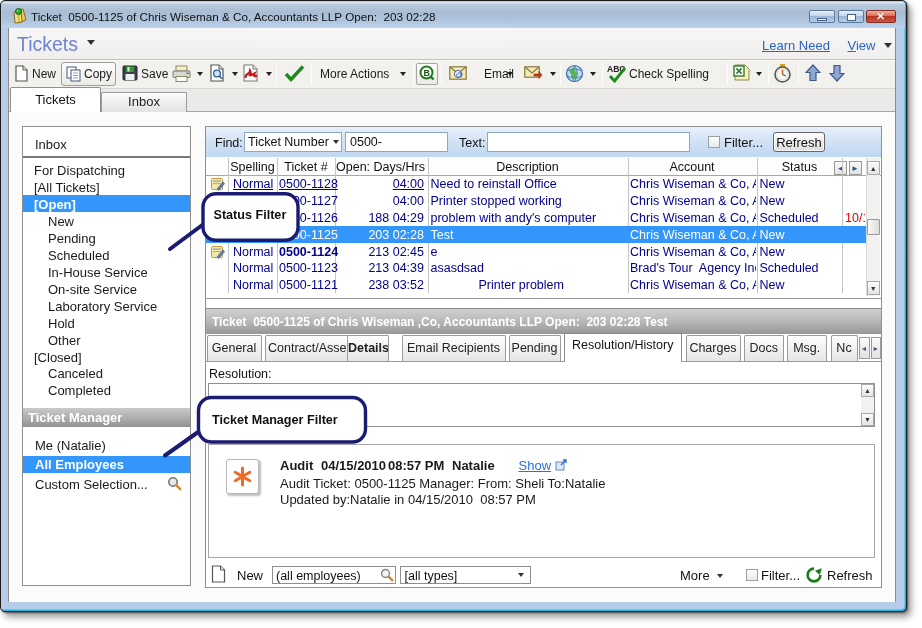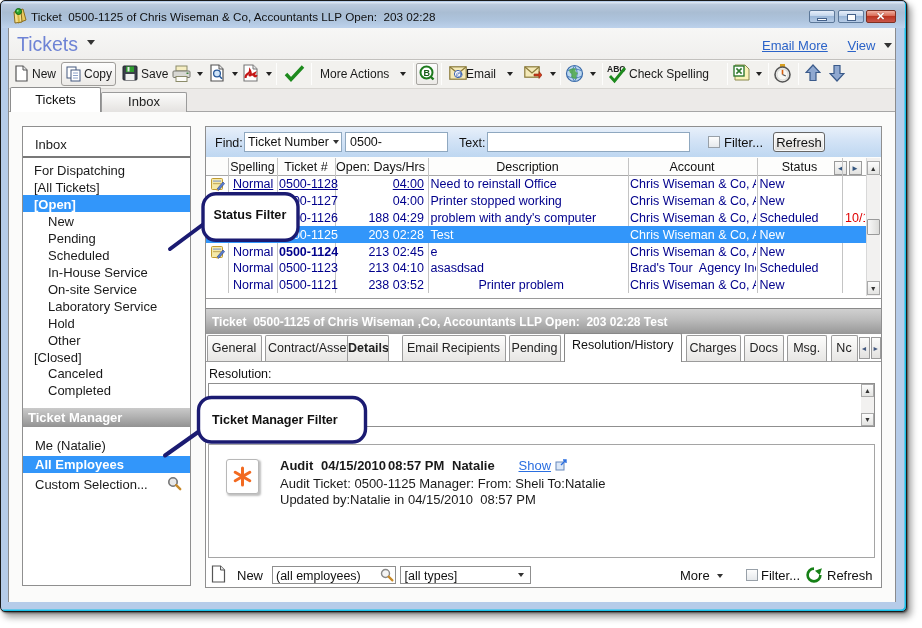--- a/index.html
+++ b/index.html
@@ -31,21 +31,21 @@
 </div>
 <div class="abs" style="left:866px;top:10px;width:30px;height:13px;border:1px solid #7e3022;border-radius:2px;background:linear-gradient(#f0b0a0 0%,#d96b55 45%,#bc3520 50%,#ca564a 100%);">
   <div class="abs" style="left:9px;top:-1px;width:12px;height:13px;color:#fff;font-size:11px;font-weight:bold;text-shadow:0 0 1px #701800;">✕</div>
 </div>
 
 <div class="abs" style="left:7.5px;top:27.5px;width:888px;height:574.5px;background:#fbfbfa;border-left:1px solid #8b8b8d;border-right:1px solid #8b8b8d;border-bottom:1px solid #8b8b8d;"></div>
 
 <div class="abs" style="left:8.5px;top:27.5px;width:886px;height:32px;background:linear-gradient(#f7f7f6,#f0efed);border-bottom:1px solid #c2c0bd;"></div>
 <div class="abs" style="left:17px;top:33px;font-size:19.5px;color:#6e83d5;">Tickets</div>
 <div class="abs" style="left:87px;top:40px;width:0;height:0;border-left:4px solid transparent;border-right:4px solid transparent;border-top:5px solid #333;"></div>
-<div class="abs" style="left:762px;top:37.5px;font-size:13px;color:#2b63c8;text-decoration:underline;">Email More</div>
+<div class="abs" style="left:762px;top:37.5px;font-size:13px;color:#2b63c8;text-decoration:underline;">Learn Need</div>
 <div class="abs" style="left:847.5px;top:37.5px;font-size:13px;color:#2b63c8;"><span style="text-decoration:underline;">V</span>iew</div>
 <div class="abs" style="left:884px;top:43px;width:0;height:0;border-left:4px solid transparent;border-right:4px solid transparent;border-top:5px solid #333;"></div>
 
 <div class="abs" style="left:8.5px;top:60.5px;width:886px;height:28.5px;background:#f2f1ee;border-bottom:1px solid #d8d6d2;" id="toolbar"></div>
 <style>
 .tlbl{position:absolute;top:66.5px;font-size:12px;color:#1a1a1a;white-space:nowrap;}
 .tsep{position:absolute;top:63px;width:1px;height:22px;background:#c6c4c1;border-right:1px solid #fdfdfc;}
 .tcar{position:absolute;top:71.5px;width:0;height:0;border-left:3.5px solid transparent;border-right:3.5px solid transparent;border-top:4.5px solid #222;}
 </style>
 <svg class="abs" style="left:15px;top:64.5px;" width="13" height="17" viewBox="0 0 13 17">
@@ -106,21 +106,21 @@
     <line x1="11.5" y1="11.5" x2="14.5" y2="14.5" stroke="#1d7a1d" stroke-width="2.4"></line>
     <text x="4.6" y="11" font-family="Liberation Sans" font-size="9" font-weight="bold" fill="#165a16">B</text>
   </svg>
 <div class="tsep" style="left:441px;"></div>
 <svg class="abs" style="left:449px;top:65.5px;" width="18" height="14" viewBox="0 0 18 14">
     <rect x="0.8" y="0.8" width="16.4" height="12.4" fill="#f4e9b8" stroke="#8a7a3a" stroke-width="1.2"></rect>
     <path d="M1 1 L9 7.5 L17 1" fill="none" stroke="#8a7a3a" stroke-width="1.2"></path>
     <circle cx="9" cy="8" r="3.6" fill="#fdfdfd" stroke="#3a62b0" stroke-width="1"></circle>
     <text x="6.4" y="10.8" font-family="Liberation Sans" font-size="7.5" fill="#3a62b0">@</text>
   </svg>
-<div class="tlbl" style="left:466px;">Email</div>
+<div class="tlbl" style="left:484px;">Email</div>
 <div class="tcar" style="left:507px;"></div>
 <svg class="abs" style="left:524px;top:64px;" width="18" height="16" viewBox="0 0 18 16">
     <rect x="0.8" y="2.8" width="14.4" height="10.4" fill="#f4e9b8" stroke="#8a7a3a" stroke-width="1.2"></rect>
     <path d="M1 3 L8 9 L15 3" fill="none" stroke="#8a7a3a" stroke-width="1.2"></path>
     <path d="M10 10 L15 10 L15 7.5 L18 11 L15 14.5 L15 12 L10 12 Z" fill="#d03a1a" stroke="#8a2810" stroke-width="0.6"></path>
   </svg>
 <div class="tcar" style="left:550px;"></div>
 <div class="tsep" style="left:560px;"></div>
 <svg class="abs" style="left:565px;top:63.5px;" width="19" height="19" viewBox="0 0 19 19">
     <circle cx="9.5" cy="9.5" r="8" fill="#bcd8f0" stroke="#3a6aa8" stroke-width="1.2"></circle>
@@ -278,21 +278,21 @@
 <div class="wht" style="left:630px;top:227.7px;width:126px;overflow:hidden;">Chris Wiseman &amp; Co, Accou</div>
 <div class="wht" style="left:759.5px;top:227.7px;">New</div>
 <div class="nav" style="left:233px;top:244.5px;">Normal</div>
 <div class="nav" style="left:279px;top:244.5px;font-weight:bold;">0500-1124</div>
 <div class="nav" style="left:336px;top:244.5px;width:88px;text-align:right;">213 02:45</div>
 <div class="nav" style="left:430.5px;top:244.5px;">e</div>
 <div class="nav" style="left:630px;top:244.5px;width:126px;overflow:hidden;">Chris Wiseman &amp; Co, Accou</div>
 <div class="nav" style="left:759.5px;top:244.5px;">New</div>
 <div class="nav" style="left:233px;top:261.3px;">Normal</div>
 <div class="nav" style="left:279px;top:261.3px;">0500-1123</div>
-<div class="nav" style="left:336px;top:261.3px;width:88px;text-align:right;">213 04:10</div>
+<div class="nav" style="left:336px;top:261.3px;width:88px;text-align:right;">213 04:39</div>
 <div class="nav" style="left:430.5px;top:261.3px;">asasdsad</div>
 <div class="nav" style="left:630px;top:261.3px;width:126px;overflow:hidden;">Brad's Tour&nbsp; Agency Inc</div>
 <div class="nav" style="left:759.5px;top:261.3px;">Scheduled</div>
 <div class="nav" style="left:233px;top:278.1px;">Normal</div>
 <div class="nav" style="left:279px;top:278.1px;">0500-1121</div>
 <div class="nav" style="left:336px;top:278.1px;width:88px;text-align:right;">238 03:52</div>
 <div class="nav" style="left:430.5px;top:278.1px;padding-left:48px;">Printer problem</div>
 <div class="nav" style="left:630px;top:278.1px;width:126px;overflow:hidden;">Chris Wiseman &amp; Co, Accou</div>
 <div class="nav" style="left:759.5px;top:278.1px;">New</div>
 

